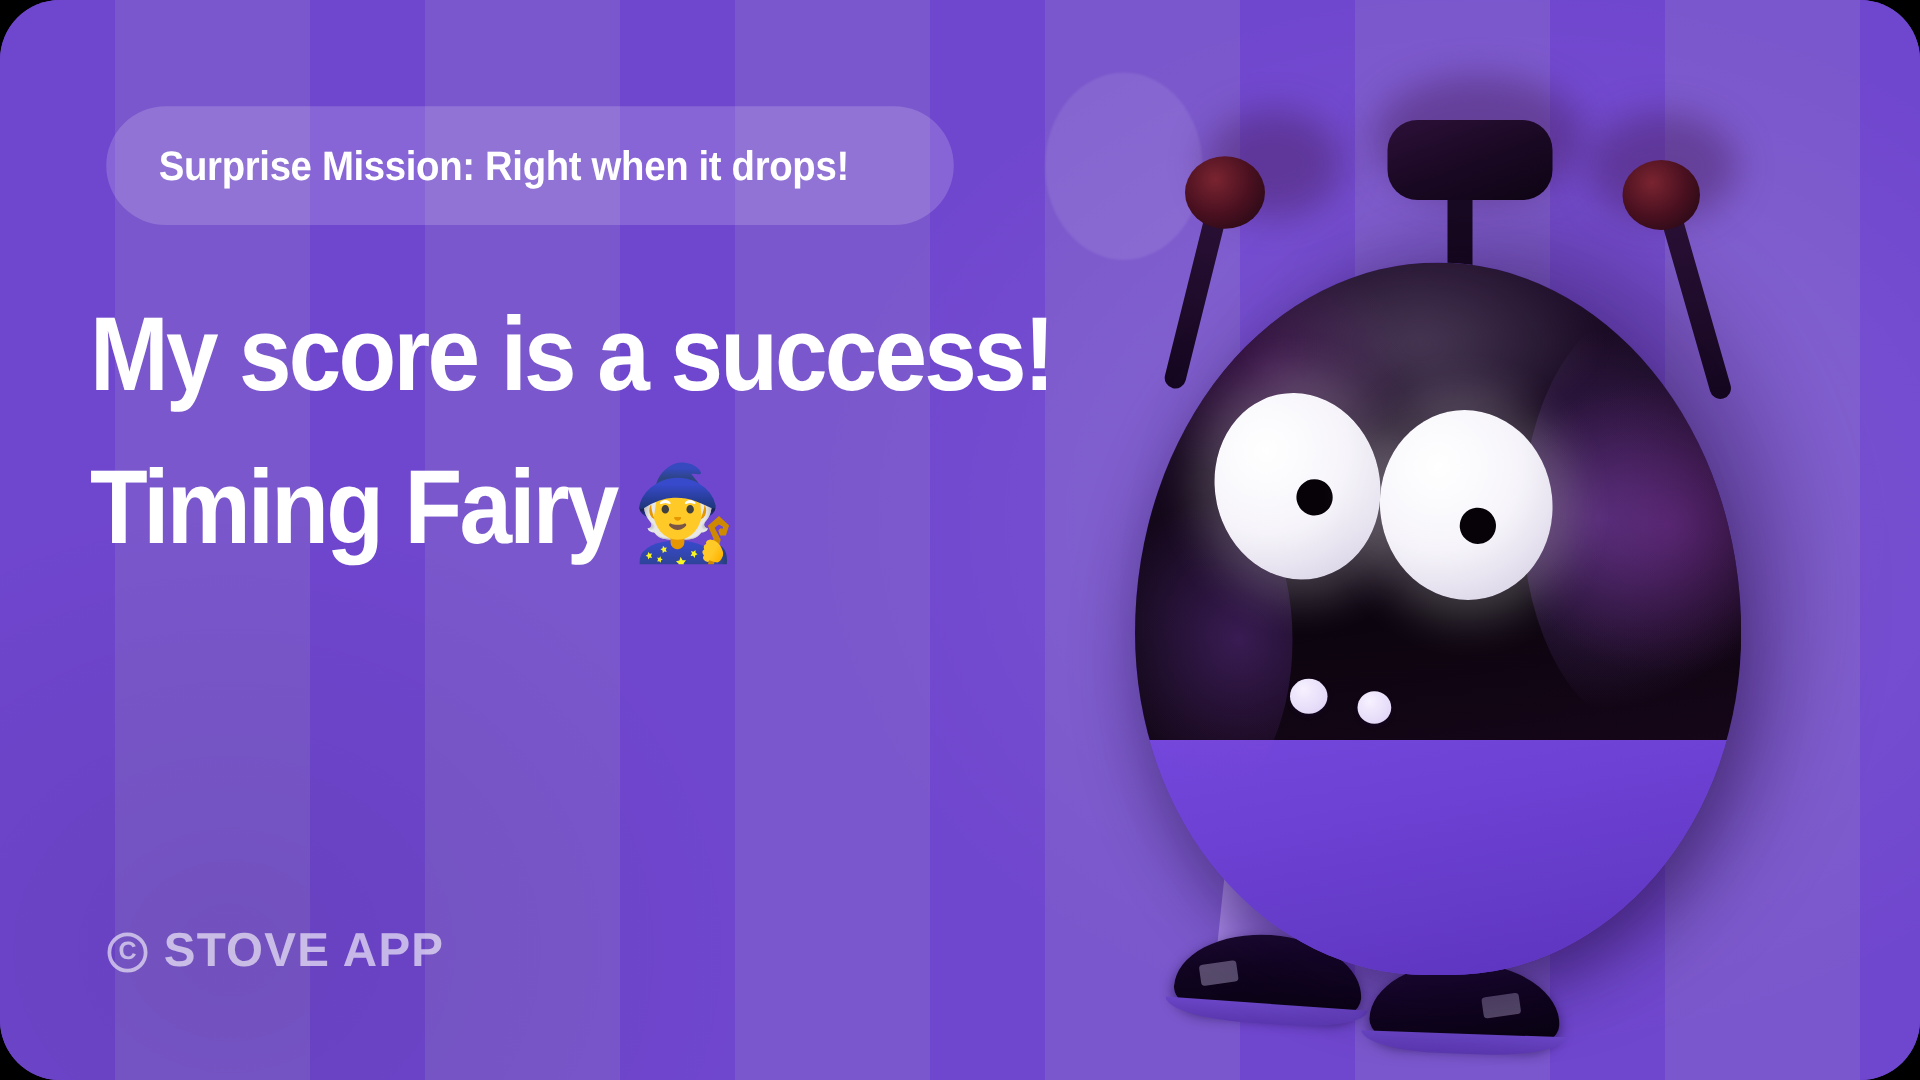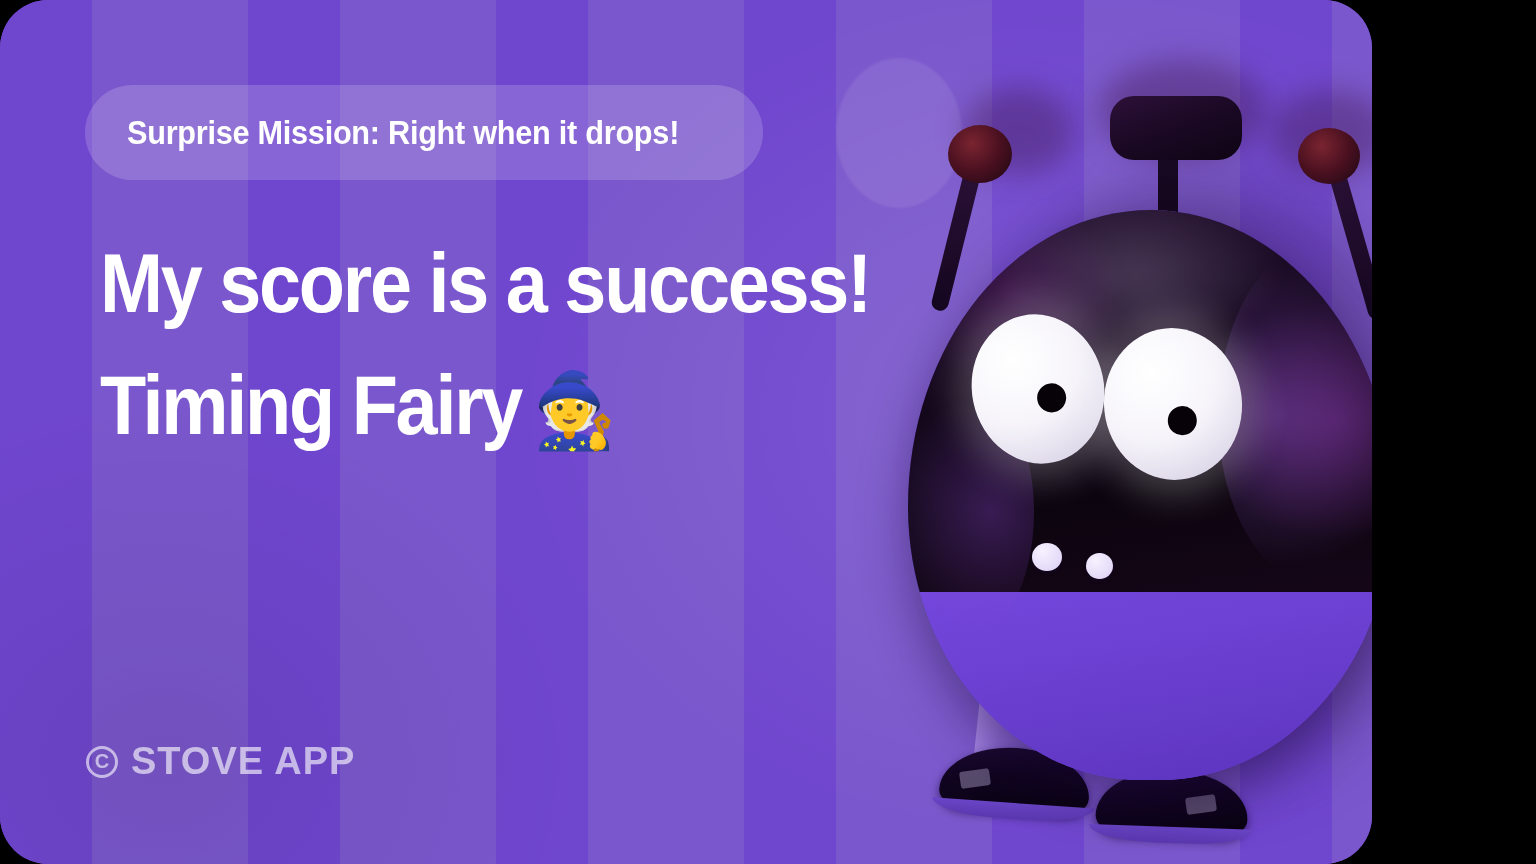--- a/index.html
+++ b/index.html
@@ -10,21 +10,21 @@
     height: 864px;
     overflow: hidden;
   }
   body {
     font-family: "Liberation Sans", sans-serif;
   }
 
   
   .card {
     position: relative;
-    width: 1372px;
+    width: 1536px;
     height: 864px;
     border-radius: 48px;
     overflow: hidden;
     background: #6F46CE;
     box-sizing: border-box;
   }
 
   
   .stripes {
     position: absolute;
@@ -82,21 +82,21 @@
     font-size: 33px;
     font-weight: bold;
     letter-spacing: -0.3px;
     white-space: nowrap;
     transform: scaleX(0.93);
     transform-origin: left center;
   }
 
   .headline {
     position: absolute;
-    left: 100px;
+    left: 72px;
     top: 222px;
     width: 810px;
   }
   .headline-line {
     color: #FFFFFF;
     font-size: 84px;
     font-weight: bold;
     line-height: 122px;
     letter-spacing: -2.5px;
     white-space: nowrap;

